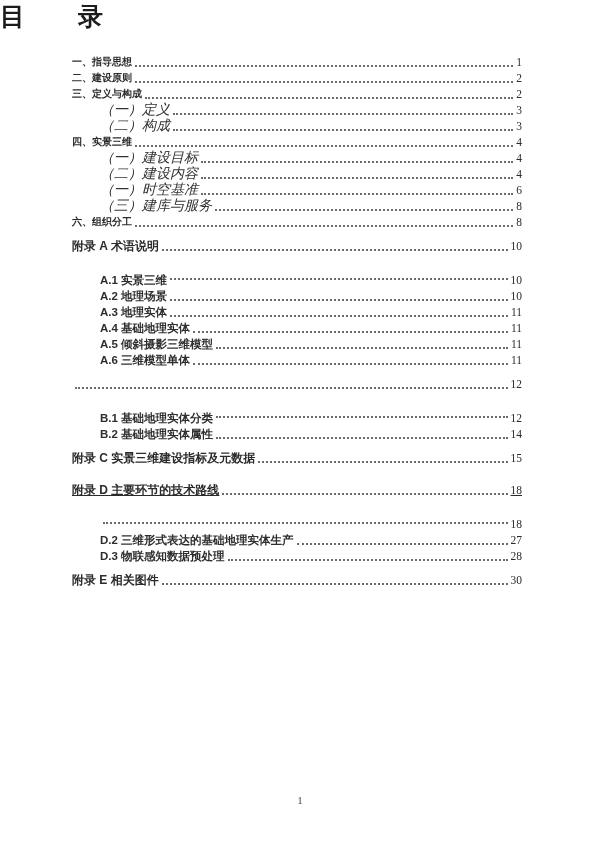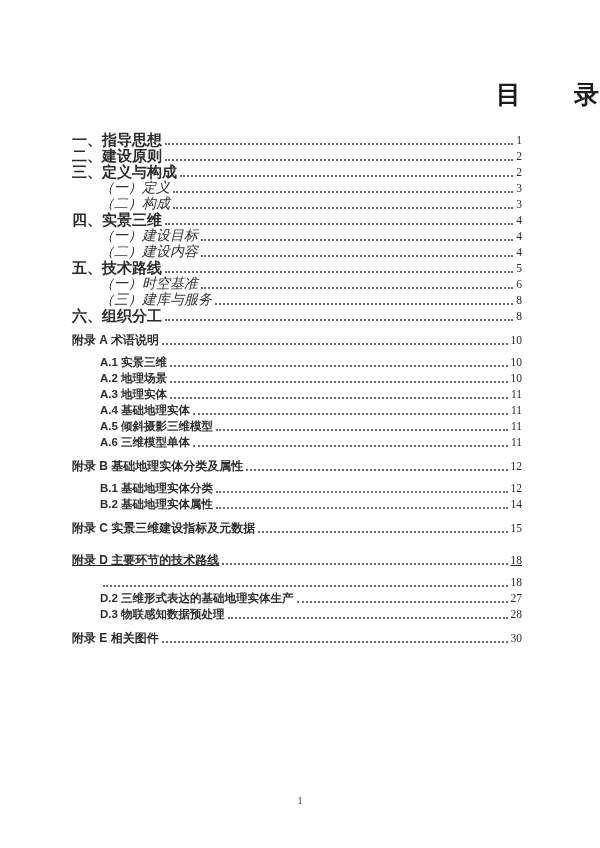--- a/index.html
+++ b/index.html
@@ -10,22 +10,21 @@
     position: relative;
     width: 600px;
     height: 848px;
     margin: 0 auto;
     background: #ffffff;
     color: #2b2b2b;
     overflow: hidden;
   }
 
   .doc-title {
-    padding-top: 78px;
-    text-align: right;
+    text-align: left;
     font-size: 25px;
     font-weight: bold;
     color: #1c1c1c;
     font-family: "Liberation Sans", sans-serif;
     letter-spacing: 1px;
   }
 
   .toc {
     margin: 21px 78px 0 72px; 
   }
@@ -48,40 +47,40 @@
   }
 
   .toc-row .pg {
     white-space: nowrap;
     font-family: "Liberation Serif", serif;
     font-size: 11.5px;
     color: #2b2b2b;
   }
 
   
-  .lv-h1 .label { font-weight: bold; font-size: 15px; text-align: right; }
+  .lv-h1 .label { font-weight: bold; font-size: 10px; text-align: right; }
 
   
   .lv-kai { padding-left: 28px; }
   .lv-kai .label {
     font-family: "Liberation Serif", serif;
     font-style: italic;
     font-size: 14px;
     color: #333333;
   }
 
   
   .lv-app .label { font-weight: bold; font-size: 12px; }
 
   
   .lv-appsub { padding-left: 28px; }
   .lv-appsub .label { font-weight: 600; font-size: 11.5px; color: #2e2e2e; }
 
   
-  .gap-sm { margin-top: 6px; }
+  .gap-sm { margin-top: 18px; align-items: center; }
   .gap-md { margin-top: 8px; }
   .gap-lg { margin-top: 16px; text-decoration: underline; }
 
   .footer-pagenum {
     position: absolute;
     bottom: 42px;
     left: 0;
     width: 100%;
     text-align: center;
     font-family: "Liberation Serif", serif;
@@ -129,25 +128,20 @@
       <div class="toc-row lv-kai">
         <span class="label">（一）建设目标</span>
         <span class="leader"></span>
         <span class="pg">4</span>
       </div>
       <div class="toc-row lv-kai">
         <span class="label">（二）建设内容</span>
         <span class="leader"></span>
         <span class="pg">4</span>
       </div>
-      <div class="toc-row lv-h1">
-        <span class="label">五、技术路线</span>
-        <span class="leader"></span>
-        <span class="pg">5</span>
-      </div>
       <div class="toc-row lv-kai">
         <span class="label">（一）时空基准</span>
         <span class="leader"></span>
         <span class="pg">6</span>
       </div>
       <div class="toc-row lv-kai">
         <span class="label">（三）建库与服务</span>
         <span class="leader"></span>
         <span class="pg">8</span>
       </div>
@@ -185,21 +179,20 @@
         <span class="label">A.5 倾斜摄影三维模型</span>
         <span class="leader"></span>
         <span class="pg">11</span>
       </div>
       <div class="toc-row lv-appsub">
         <span class="label">A.6 三维模型单体</span>
         <span class="leader"></span>
         <span class="pg">11</span>
       </div>
       <div class="toc-row lv-app gap-md">
-        <span class="label">附录 B 基础地理实体分类及属性</span>
         <span class="leader"></span>
         <span class="pg">12</span>
       </div>
       <div class="toc-row lv-appsub gap-sm">
         <span class="label">B.1 基础地理实体分类</span>
         <span class="leader"></span>
         <span class="pg">12</span>
       </div>
       <div class="toc-row lv-appsub">
         <span class="label">B.2 基础地理实体属性</span>

